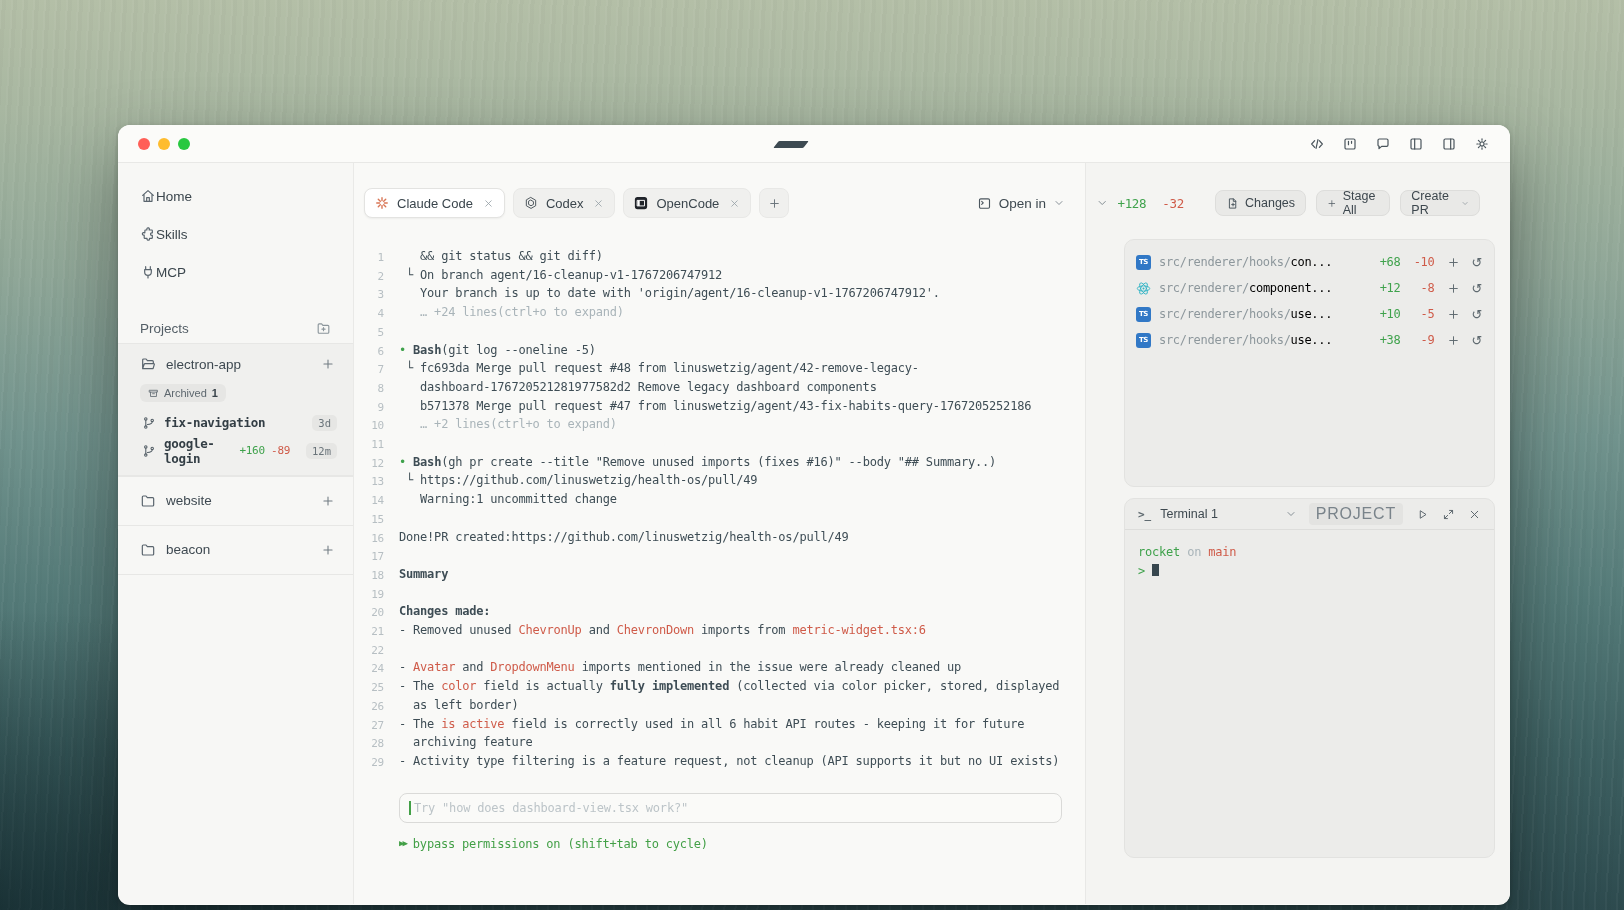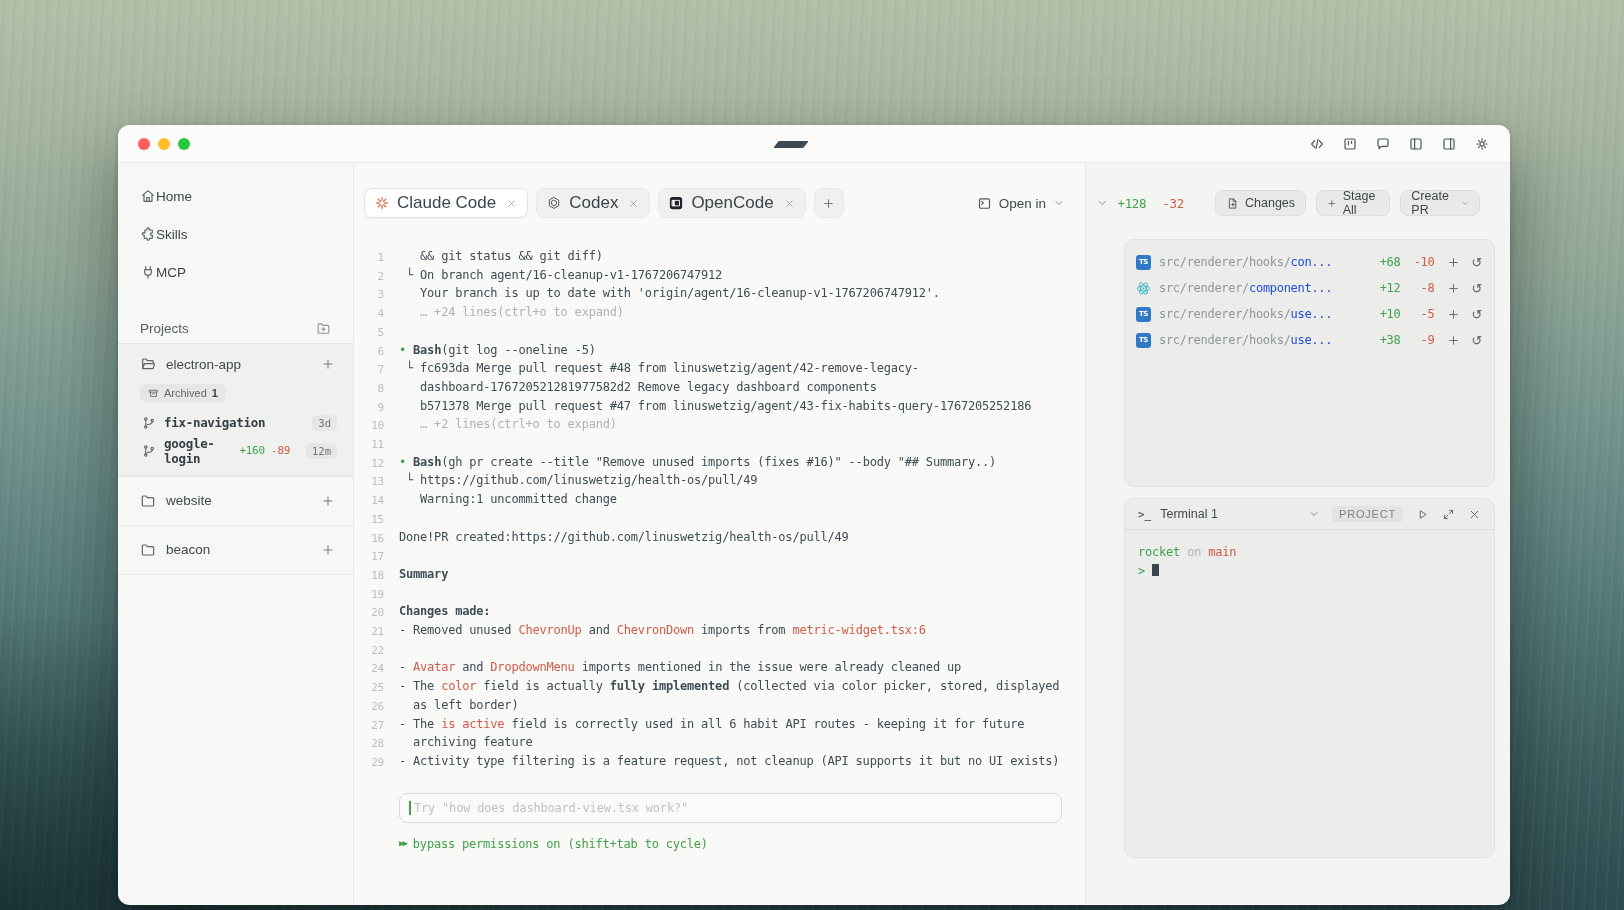--- a/index.html
+++ b/index.html
@@ -60,21 +60,21 @@
   .badge{ background:#e6e6e4; border-radius:5px; padding:2px 6px; font-size:10.5px;
     font-family:"DejaVu Sans Mono",monospace; color:#6a747a; }
   .brow .badge{ flex:none; }
   .brow.nostat .badge{ margin-left:auto; }
   .g{ color:#3fa24c; } .r{ color:#cf5b49; } .m{ color:#a9b4b9; } .b{ font-weight:bold; }
 
   
   .main{ flex:none; width:731px; background:#f9f9f7; position:relative; }
   .tabsrow{ display:flex; align-items:center; gap:8px; padding:25px 20px 0 10px; }
   .tab{ height:30px; display:flex; align-items:center; gap:8px; padding:0 10px; border-radius:8px;
-    font-size:17px; color:#3a454c; background:#f0f0ee; border:1px solid #e8e8e6; }
+    font-size:13px; color:#3a454c; background:#f0f0ee; border:1px solid #e8e8e6; }
   .tab.active{ background:#ffffff; border-color:#e3e3e1; box-shadow:0 1px 2px rgba(0,0,0,.05); }
   .tab .i{ width:14px; height:14px; }
   .tab .x{ width:11px; height:11px; color:#96a0a6; margin-left:2px; }
   .newtab{ width:30px; height:30px; border-radius:8px; background:#f0f0ee; border:1px solid #e8e8e6;
     display:flex; align-items:center; justify-content:center; color:#6a747b; }
   .newtab .i{ width:13px; height:13px; }
   .openin{ margin-left:auto; display:flex; align-items:center; gap:7px; font-size:13.5px; color:#3e4950; }
   .openin .i{ width:15px; height:15px; color:#4c575f; }
   .openin .chev{ width:12px; height:12px; color:#7b858c; }
 
@@ -105,31 +105,31 @@
   .rbtn .i{ width:13px; height:13px; color:#4c575f; }
   .rbtn .chev{ width:11px; height:11px; color:#7b858c; }
 
   .card{ margin-left:38px; margin-right:15px; background:#ececea; border-radius:10px; border:1px solid #e2e2e0; }
   .filescard{ margin-top:22px; height:248px; padding:9px 12px 0 11px; }
   .frow{ height:26px; display:flex; align-items:center; font-family:"DejaVu Sans Mono",monospace;
     font-size:12px; letter-spacing:-.3px; }
   .fico{ flex:none; width:15px; height:15px; margin-right:8px; }
   .fico.ts{ background:#3178c6; color:#fff; border-radius:3px; font-size:7px; font-weight:bold;
     display:flex; align-items:center; justify-content:center; font-family:"DejaVu Sans",sans-serif; }
-  .fdir{ color:#8d979c; } .fname{ color:#1d4ed8; }
+  .fdir{ color:#8d979c; } .fname{ color:#000000; }
   .fadd{ margin-left:auto; } .fdel{ width:34px; text-align:right; }
   .fact{ width:13px; height:13px; color:#5f6a70; margin-left:13px; }
   .undo{ font-family:"DejaVu Sans",sans-serif; font-size:13px; color:#5f6a70; margin-left:11px; line-height:13px; }
 
   .termcard{ margin-top:11px; height:360px; }
   .tchead{ height:31px; display:flex; align-items:center; padding:0 13px; border-bottom:1px solid #dddddb; }
   .tcprompt{ font-family:"DejaVu Sans Mono",monospace; font-size:11px; font-weight:bold; color:#5f6a70; }
   .tctitle{ font-size:12.5px; color:#3e4950; margin-left:9px; }
   .tchead .chev{ width:12px; height:12px; color:#7b858c; margin-left:auto; }
-  .projbadge{ background:#e3e3e1; border-radius:4px; padding:2px 7px; font-size:11px; letter-spacing:.8px;
+  .projbadge{ background:#e3e3e1; border-radius:4px; padding:2px 7px; font-size:16px; letter-spacing:.8px;
     color:#79838a; margin-left:12px; }
   .tchead .act{ width:13px; height:13px; color:#5a656c; margin-left:13px; }
   .tcbody{ padding:13px 13px; font-family:"DejaVu Sans Mono",monospace; font-size:12px;
     line-height:18.5px; letter-spacing:-.2px; color:#3e4d55; }
   .blockcur{ display:inline-block; width:7px; height:12px; background:#37474f; margin-left:7px; vertical-align:-1px; }
 </style>
 </head>
 <body>
 
 <div class="stage">

